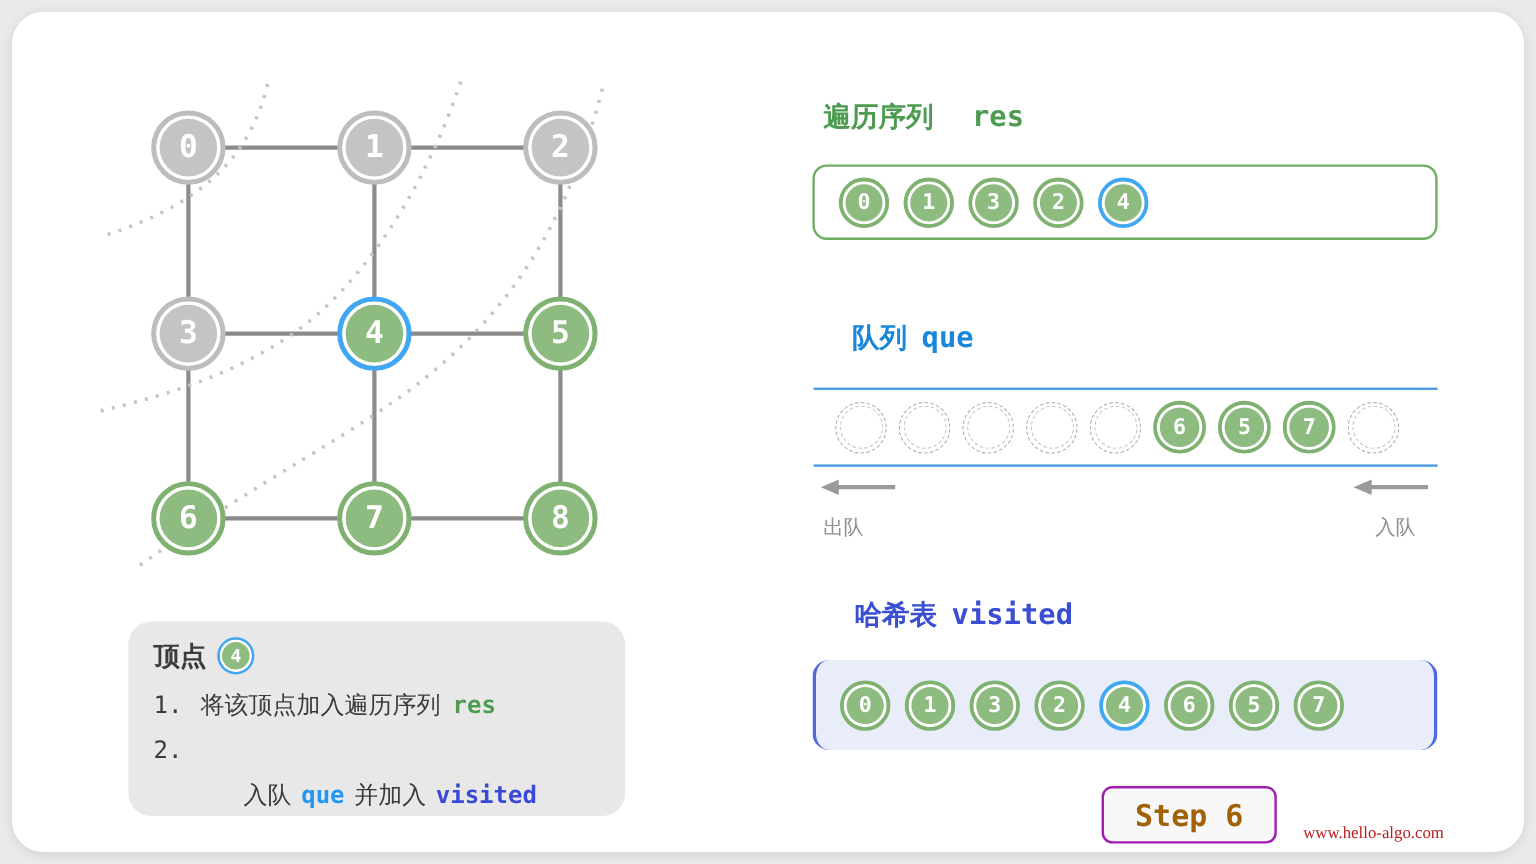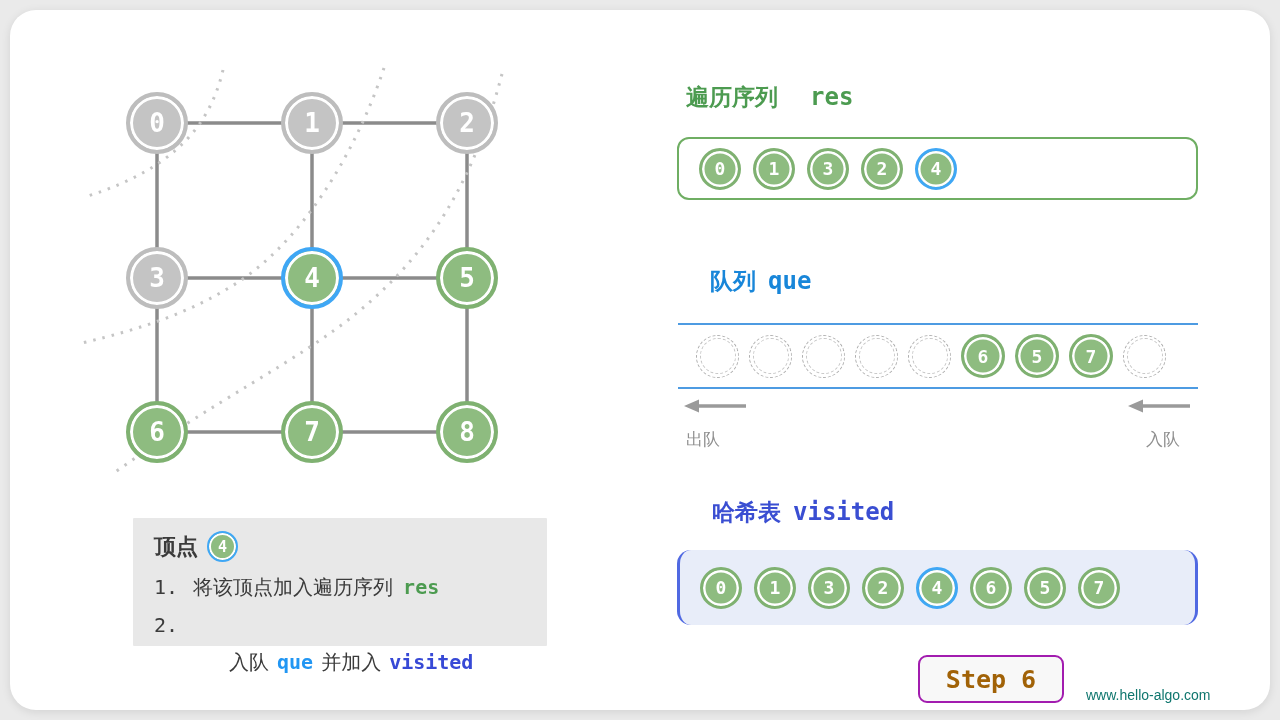--- a/index.html
+++ b/index.html
@@ -63,22 +63,22 @@
   
   .queue-track{
     position:absolute;left:668px;top:313px;width:520px;height:66px;box-sizing:border-box;
     border-top:2px solid #4d9be2;border-bottom:2px solid #4d9be2;
     display:flex;align-items:center;gap:10px;padding-left:18px;
   }
   .arrow{position:absolute;width:64px;height:18px;}
   .q-label{position:absolute;font-size:17px;color:#8f8f8f;}
   
   .info-box{
-    position:absolute;left:123px;top:508px;width:414px;height:128px;box-sizing:border-box;
-    background:#e8e8e8;border-radius:1px;padding:13px 0 0 21px;color:#3b3b3b;
+    position:absolute;left:97px;top:508px;width:414px;height:162px;box-sizing:border-box;
+    background:#e8e8e8;border-radius:19px;padding:13px 0 0 21px;color:#3b3b3b;
   }
   .info-title{display:flex;align-items:center;font-weight:bold;font-size:22px;}
   .badge{
     width:27px;height:27px;border-radius:50%;margin:0 9px;flex:0 0 auto;
     border:2.5px solid #3fa7f5;background:#8ebc80;box-shadow:inset 0 0 0 2px #fff;
     display:flex;align-items:center;justify-content:center;
     color:#fff;font-family:"DejaVu Sans Mono","Liberation Mono",monospace;font-weight:bold;font-size:15px;
   }
   .info-line{margin-top:12px;font-size:20px;display:flex;align-items:baseline;}
   .info-line .num{margin-right:15px;font-family:"DejaVu Sans Mono","Liberation Mono",monospace;}
@@ -90,21 +90,21 @@
   .info-line .zh-gap{margin-right:0;}
   
   .step-box{
     position:absolute;left:908px;top:645px;width:146px;height:48px;box-sizing:border-box;
     border:2px solid #a21caf;border-radius:9px;background:#f8f8f8;
     display:flex;align-items:center;justify-content:center;
     font-family:"DejaVu Sans Mono","Liberation Mono",monospace;font-weight:bold;font-size:25px;color:#a16207;
   }
   .watermark{
     position:absolute;left:1076px;top:677px;
-    font-family:Liberation Sans, sans-serif;font-size:14px;color:#0f766e;
+    font-family:Liberation Serif, serif;font-size:14px;color:#b91c1c;
   }
 </style>
 </head>
 <body>
 
 <div class="card">
 
   <svg class="graph-svg" width="1280" height="720" viewBox="0 0 1280 720">
     <g stroke="#8b8b8b" stroke-width="3.5">
       <line x1="147" y1="113" x2="457" y2="113"></line>

